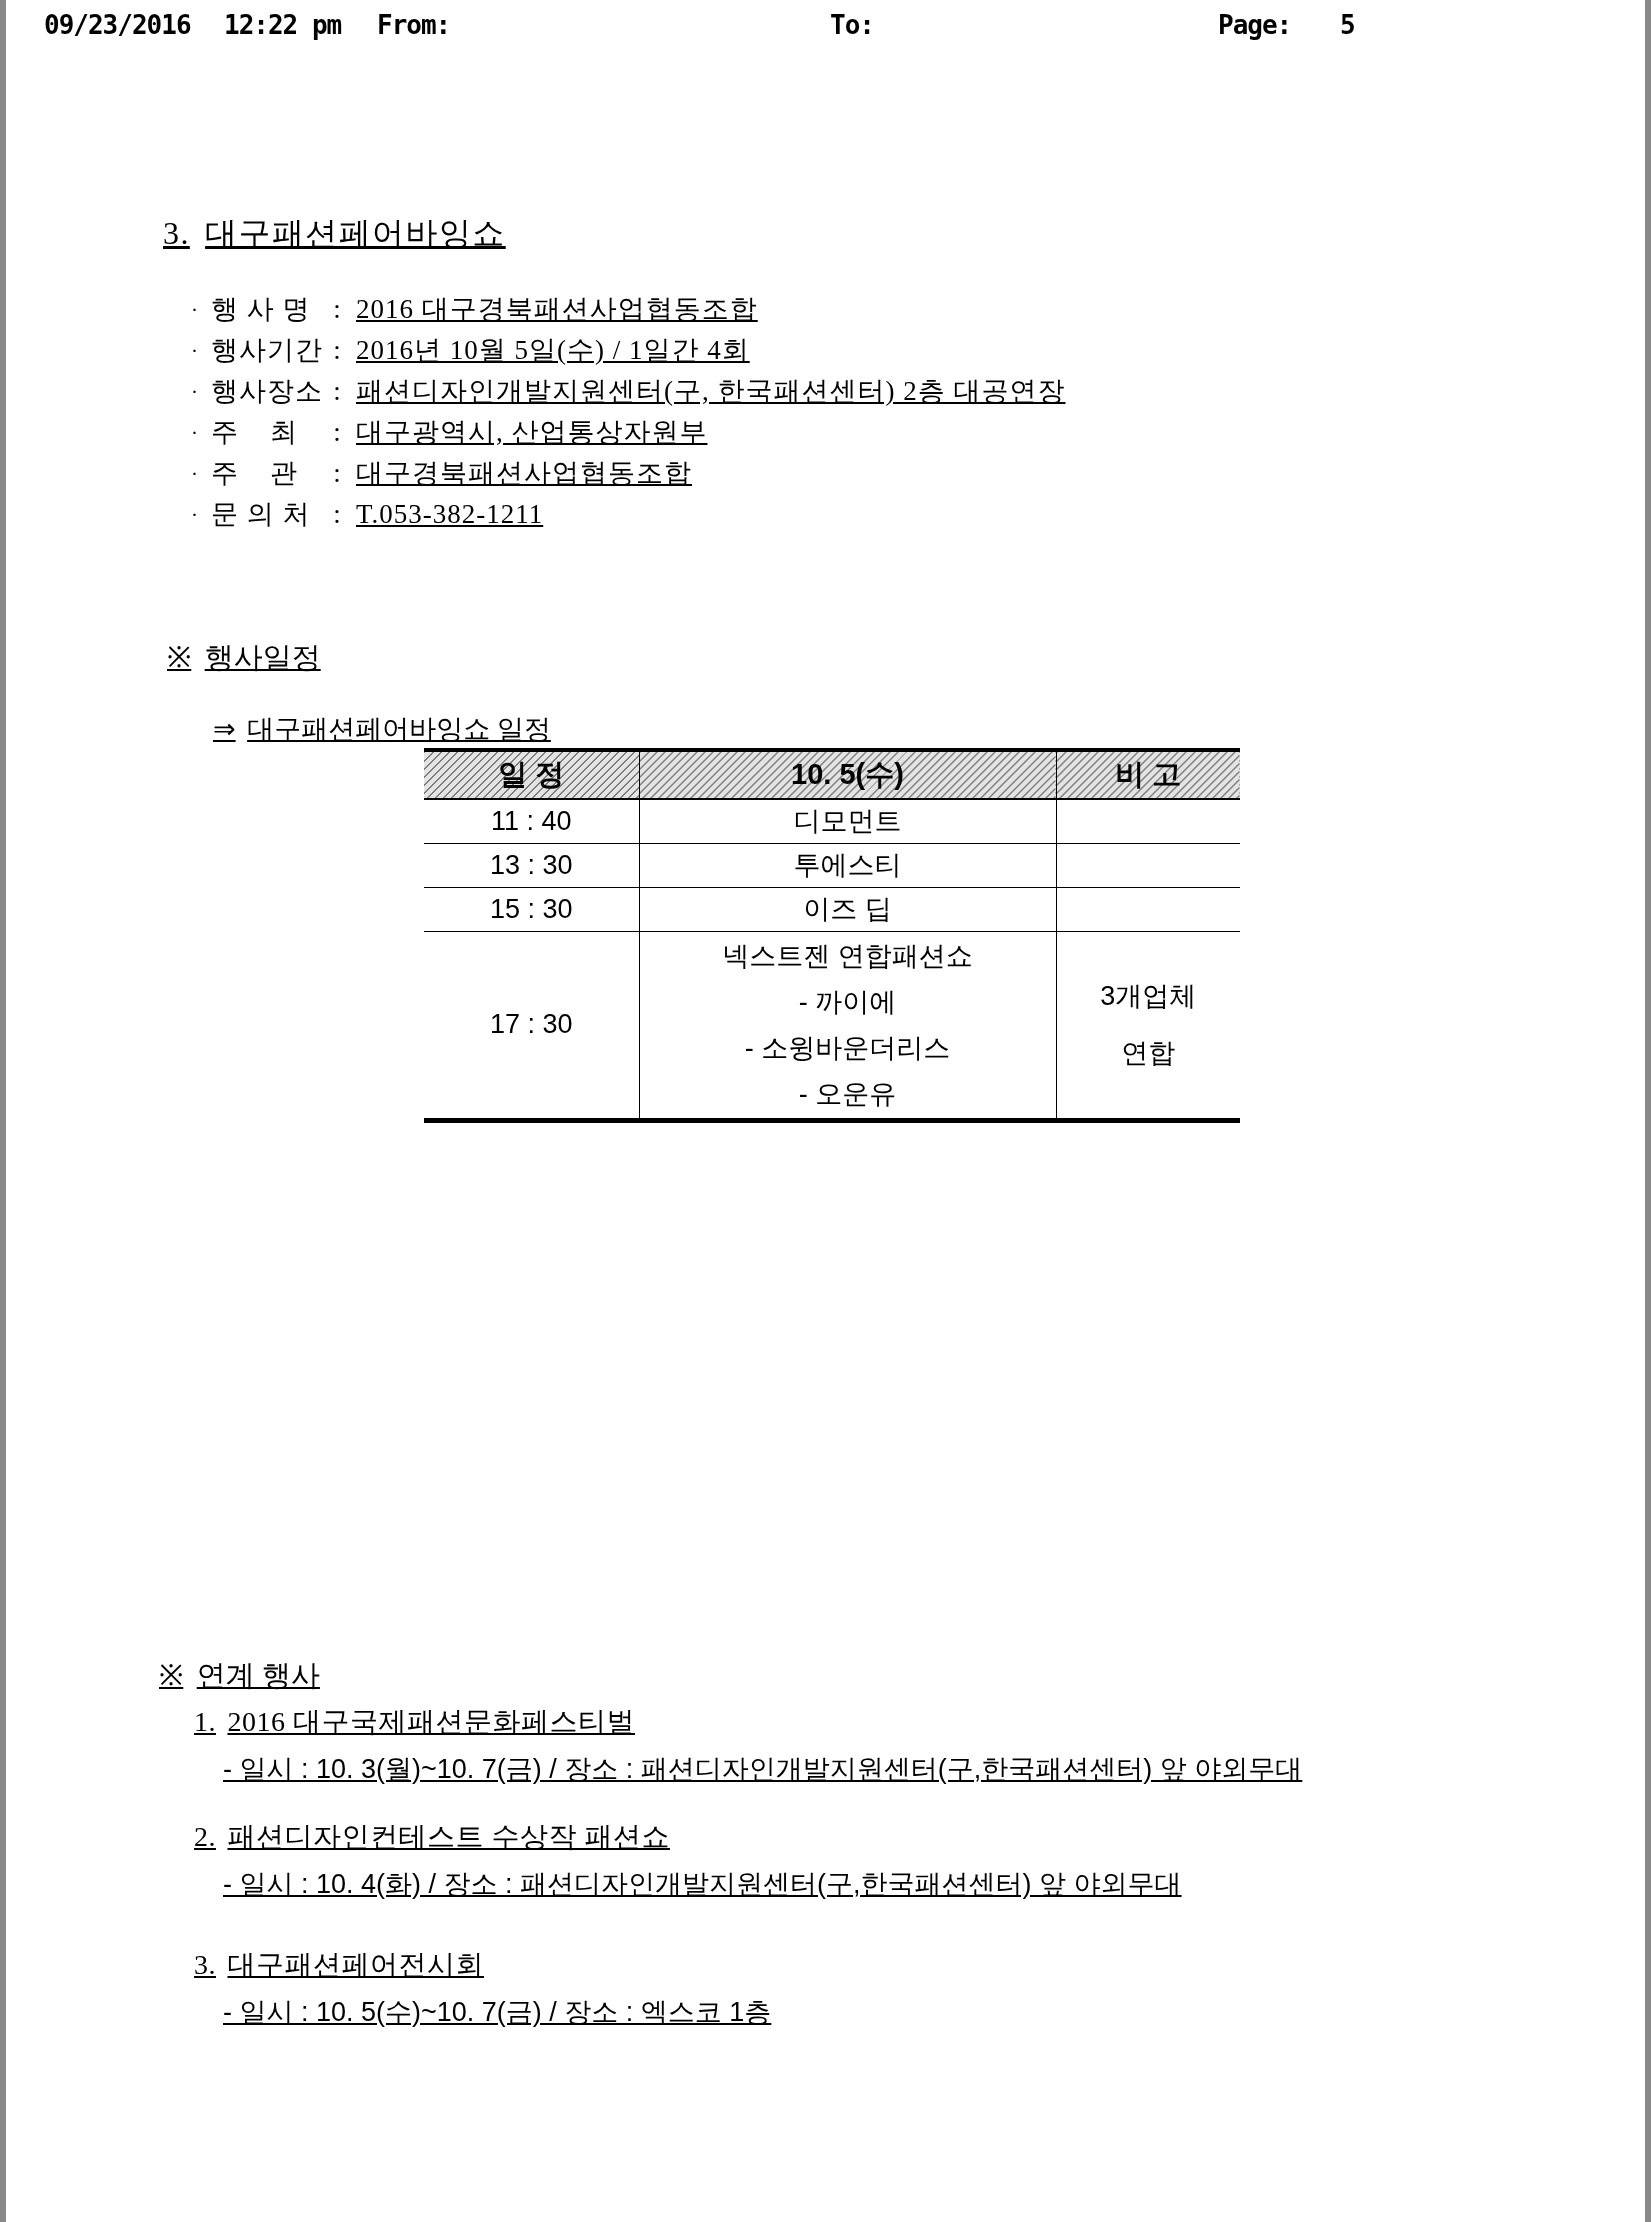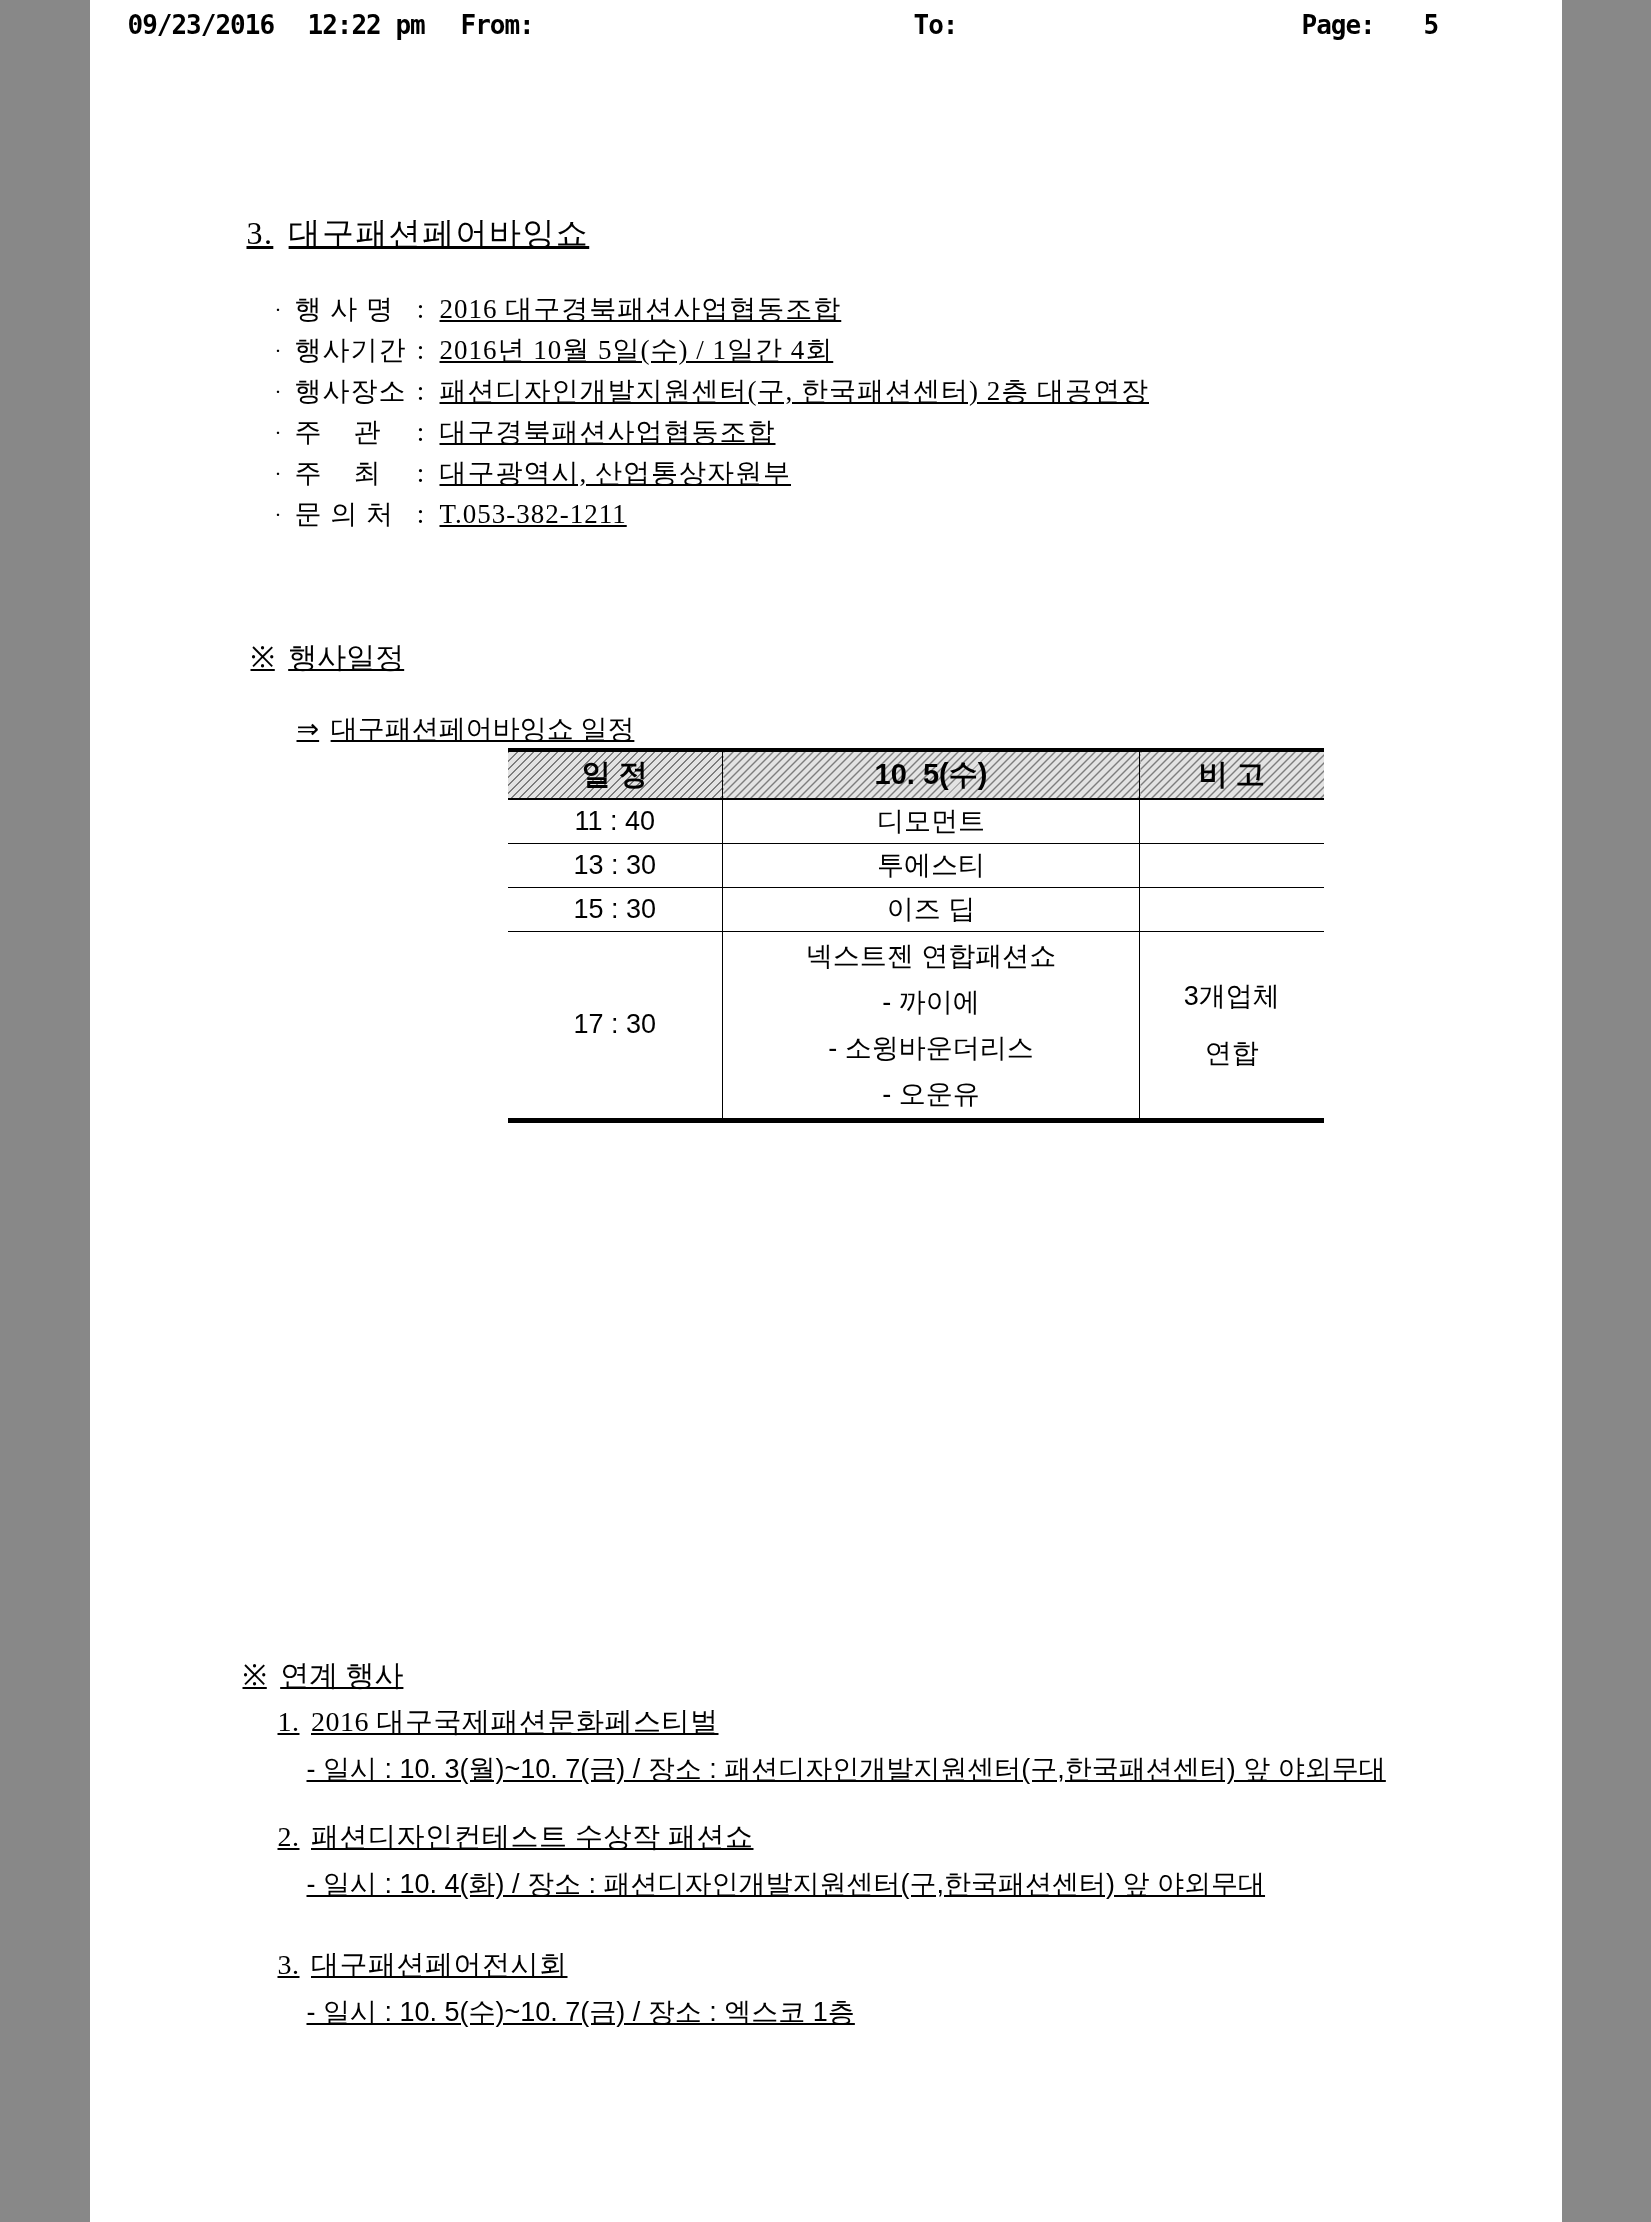--- a/index.html
+++ b/index.html
@@ -1,17 +1,17 @@
 <!DOCTYPE html>
 <html><head>
 <meta charset="utf-8">
 <style>
   html,body { margin:0; padding:0; background:#888; }
   .page {
-    position:relative; width:1472px; height:2222px; margin:0 auto;
+    position:relative; width:1639px; height:2222px; margin:0 auto;
     background:#ffffff; color:#000; overflow:hidden;
     font-family:"Liberation Serif", serif;
   }
   .abs { position:absolute;text-decoration:underline; }
 
   
   .fax-header span {
     position:absolute; top:9.6px;
     font-family:"DejaVu Sans Mono", monospace;
     font-size:26px; font-weight:600; letter-spacing:-1px; white-space:pre;
@@ -86,24 +86,24 @@
     <div class="info-line">
       <span class="bullet">·</span><span class="ilabel">행 사 명</span><span class="isep">:</span><span class="ivalue">2016 대구경북패션사업협동조합</span>
     </div>
     <div class="info-line">
       <span class="bullet">·</span><span class="ilabel">행사기간</span><span class="isep">:</span><span class="ivalue">2016년 10월 5일(수) / 1일간 4회</span>
     </div>
     <div class="info-line">
       <span class="bullet">·</span><span class="ilabel">행사장소</span><span class="isep">:</span><span class="ivalue">패션디자인개발지원센터(구, 한국패션센터) 2층 대공연장</span>
     </div>
     <div class="info-line">
-      <span class="bullet">·</span><span class="ilabel">주    관</span><span class="isep">:</span><span class="ivalue">대구경북패션사업협동조합</span>
+      <span class="bullet">·</span><span class="ilabel">주    최</span><span class="isep">:</span><span class="ivalue">대구광역시, 산업통상자원부</span>
     </div>
     <div class="info-line">
-      <span class="bullet">·</span><span class="ilabel">주    최</span><span class="isep">:</span><span class="ivalue">대구광역시, 산업통상자원부</span>
+      <span class="bullet">·</span><span class="ilabel">주    관</span><span class="isep">:</span><span class="ivalue">대구경북패션사업협동조합</span>
     </div>
     <div class="info-line">
       <span class="bullet">·</span><span class="ilabel">문 의 처</span><span class="isep">:</span><span class="ivalue">T.053-382-1211</span>
     </div>
   </div>
 
   <div class="abs sec-head" style="left:161px; top:636px">
     <span class="marker">※</span><span>행사일정</span>
   </div>
   <div class="abs sub-head" style="left:207px; top:711px">

